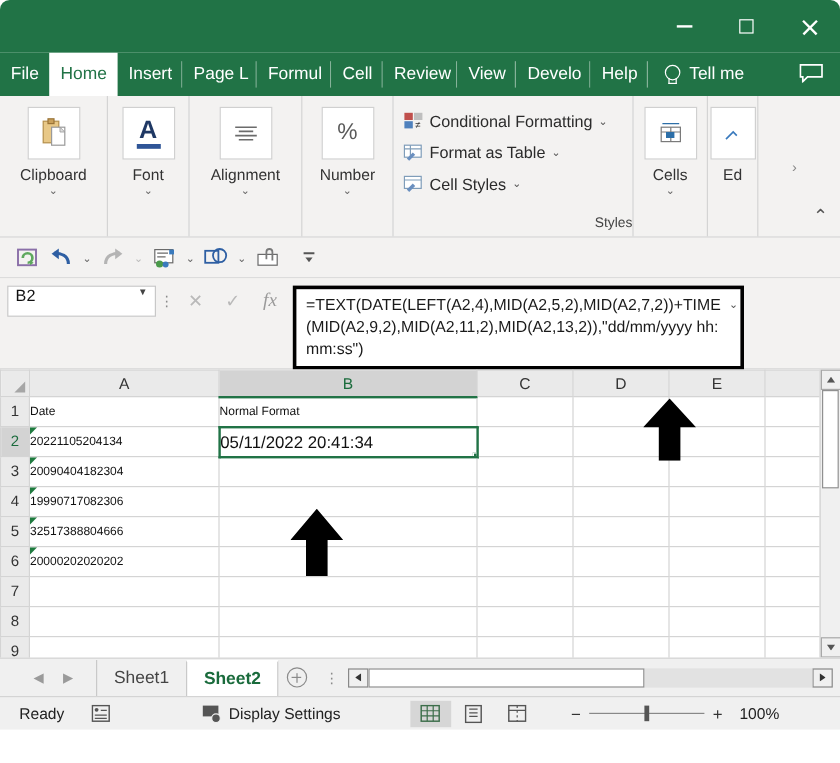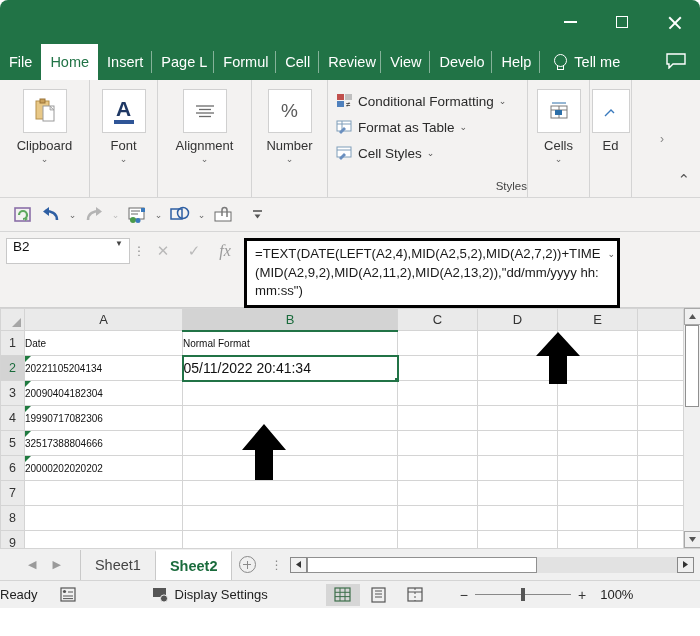--- a/index.html
+++ b/index.html
@@ -209,21 +209,21 @@
     display: flex; align-items: center; justify-content: center; font-size: 8px; color: #333; }
   .hs-track { flex: 1; height: 16px; background: #e2e2e2; position: relative; }
   .hs-thumb { position: absolute; left: 0; top: 0; width: 62%; height: 16px;
     background: #fff; border: 1px solid #909090; }
 
   
   .statusbar {
     height: 28px; background: #f0f0f0; border-top: 1px solid #d4d4d4;
     display: flex; align-items: center; font-size: 13px; color: #222;
   }
-  .st-ready { }
+  .st-ready { padding-left: 16px; }
   .st-icon { margin-left: 22px; width: 18px; height: 16px; }
   .st-display { display: flex; align-items: center; gap: 4px; margin-left: 74px; }
   .viewbtns { display: flex; margin-left: 58px; gap: 2px; }
   .vbtn { width: 34px; height: 22px; display: flex; align-items: center; justify-content: center; }
   .vbtn.on { background: #d6d6d6; }
   .zoomwrap { display: flex; align-items: center; gap: 7px; margin-left: 28px; }
   .zline { width: 96px; height: 1.5px; background: #888; position: relative; }
   .zthumb { position: absolute; left: 46px; top: -6px; width: 4px; height: 13px; background: #555; }
   .zpct { margin-left: 14px; font-size: 13px; }
   .zsign { font-size: 14px; color: #333; }

